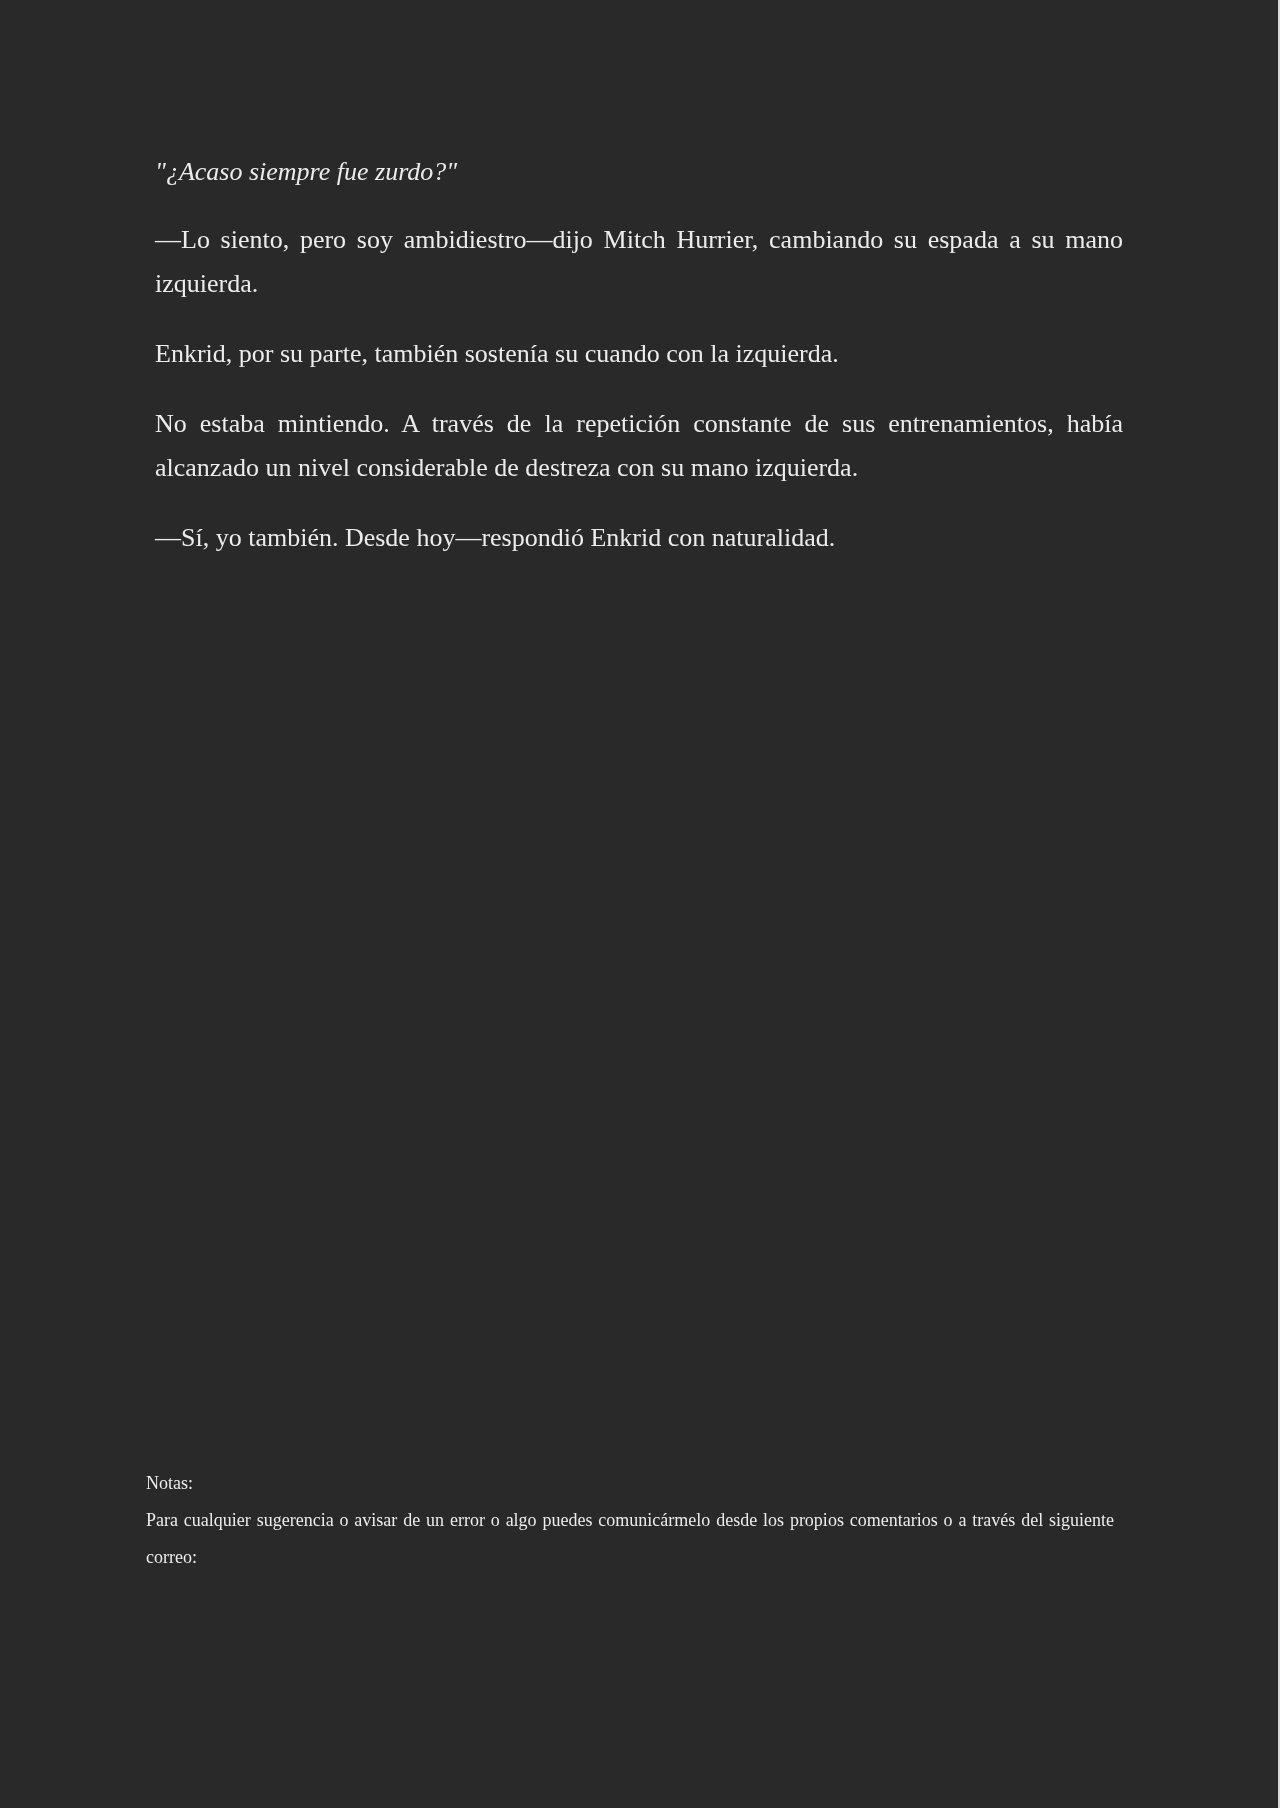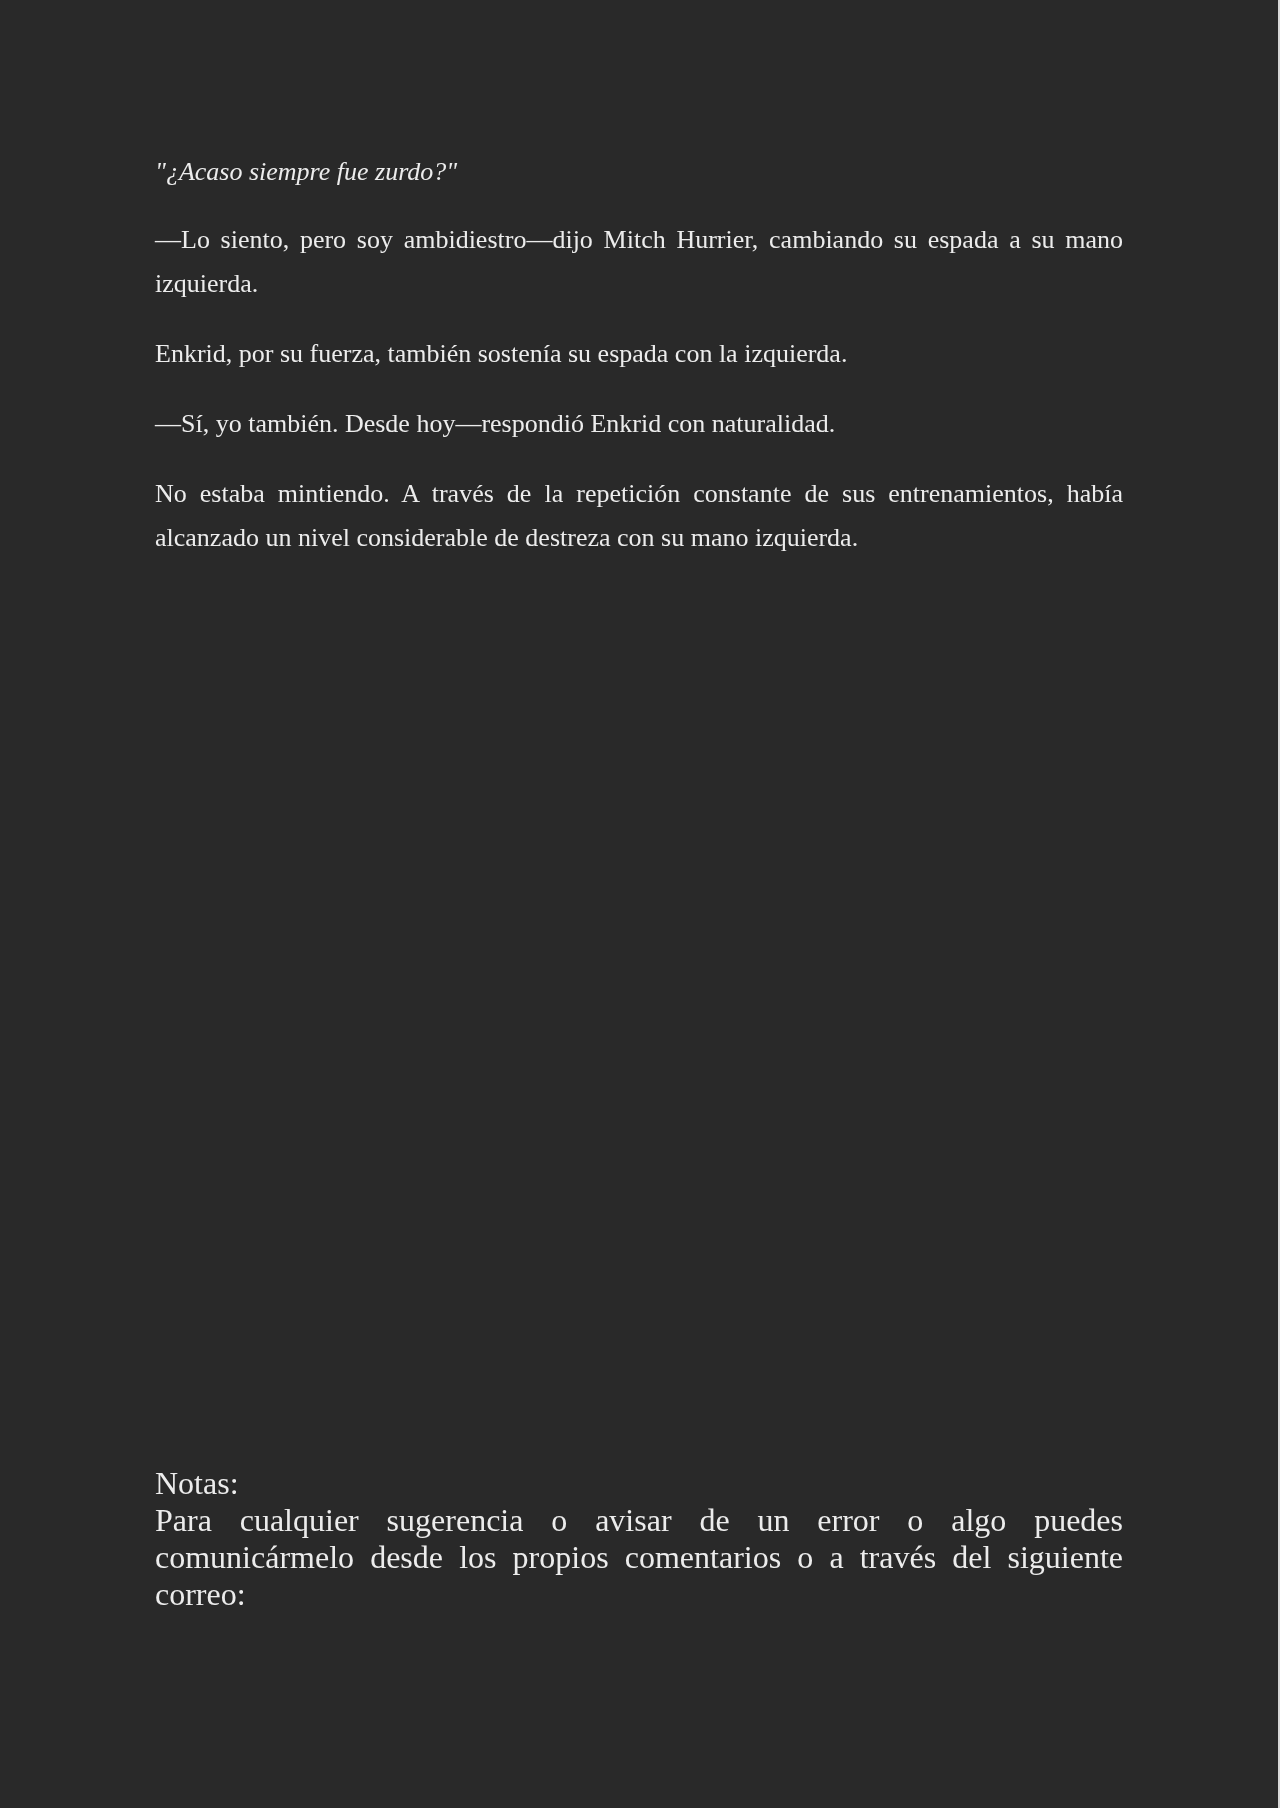--- a/index.html
+++ b/index.html
@@ -17,38 +17,38 @@
     left: 155px;
     top: 150px;
     width: 968px;
     font-size: 26px;
     line-height: 44px;
   }
   .content p { margin: 0 0 26px 0; text-align: justify; }
   .content p.thought { font-style: italic; margin-bottom: 24px; }
   .notes {
     position: absolute;
-    left: 155px;
+    left: 146px;
     top: 1465px;
     width: 968px;
-    font-size: 32px;
+    font-size: 18px;
     line-height: 37px;
   }
   .notes p { margin: 0; text-align: justify; }
   .notes .contact { margin-top: 26px; }
 </style>
 </head>
 <body>
 
 <div class="edge"></div>
 
 <div class="content">
   <p class="thought">"¿Acaso siempre fue zurdo?"</p>
   <p>—Lo siento, pero soy ambidiestro—dijo Mitch Hurrier, cambiando su espada a su mano izquierda.</p>
-  <p>Enkrid, por su fuerza, también sostenía su espada con la izquierda.</p>
+  <p>Enkrid, por su parte, también sostenía su cuando con la izquierda.</p>
+  <p>No estaba mintiendo. A través de la repetición constante de sus entrenamientos, había alcanzado un nivel considerable de destreza con su mano izquierda.</p>
   <p>—Sí, yo también. Desde hoy—respondió Enkrid con naturalidad.</p>
-  <p>No estaba mintiendo. A través de la repetición constante de sus entrenamientos, había alcanzado un nivel considerable de destreza con su mano izquierda.</p>
 </div>
 
 <div class="notes">
   <p>Notas:</p>
   <p>Para cualquier sugerencia o avisar de un error o algo puedes comunicármelo desde los propios comentarios o a través del siguiente correo:</p>
 </div>
 
 </body></html>

